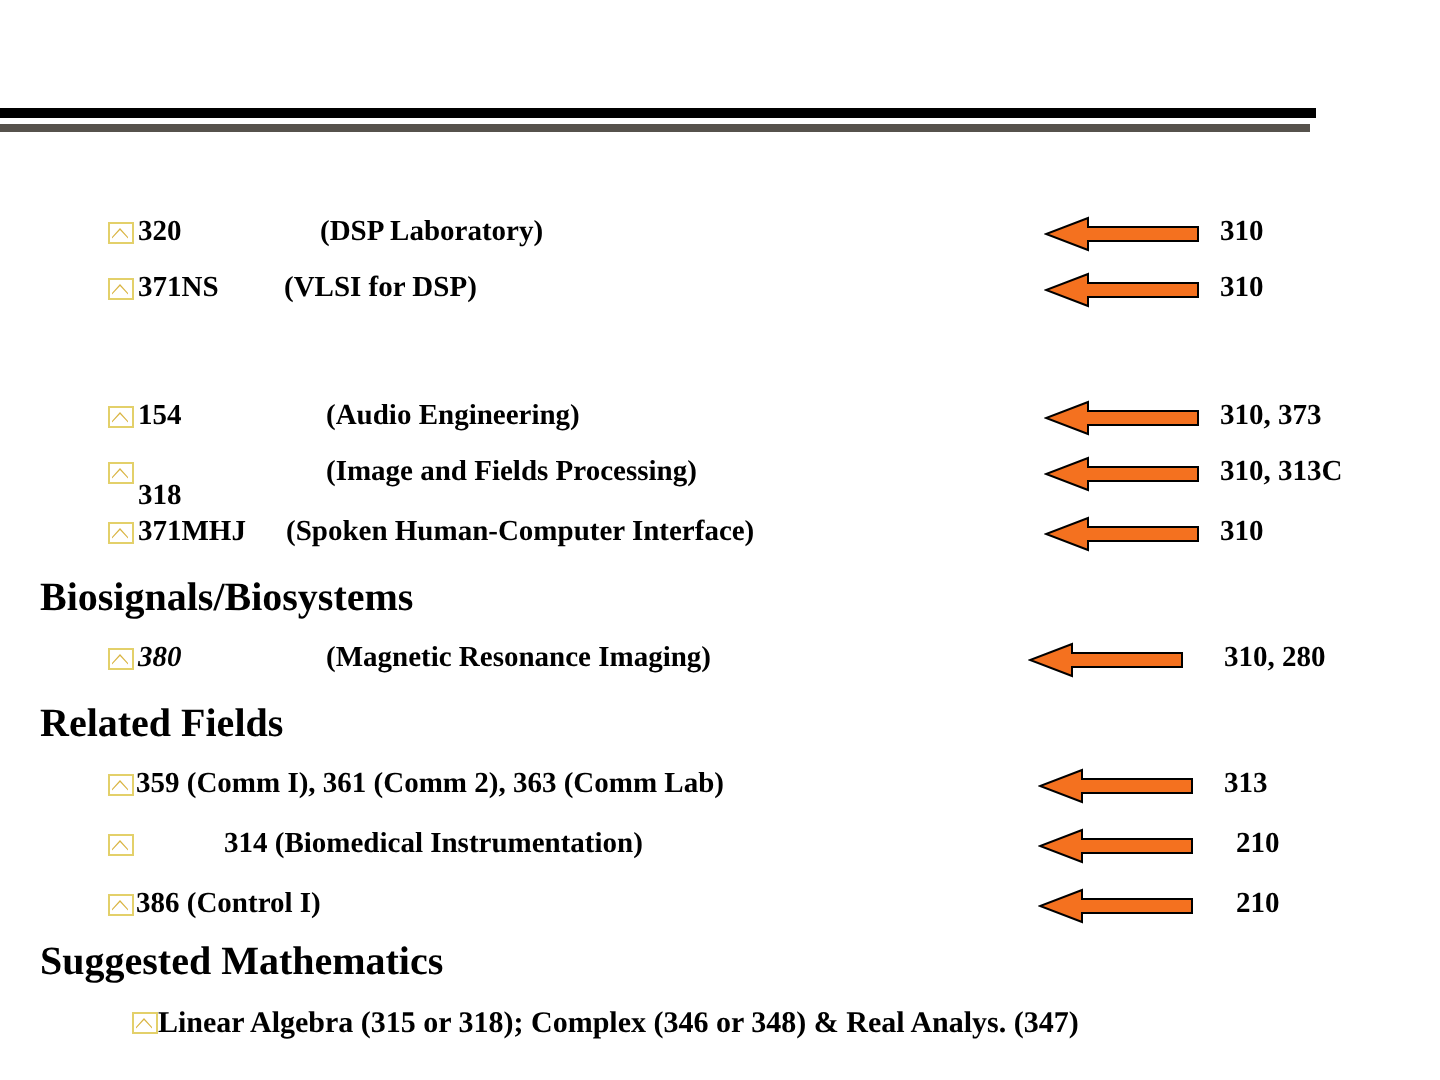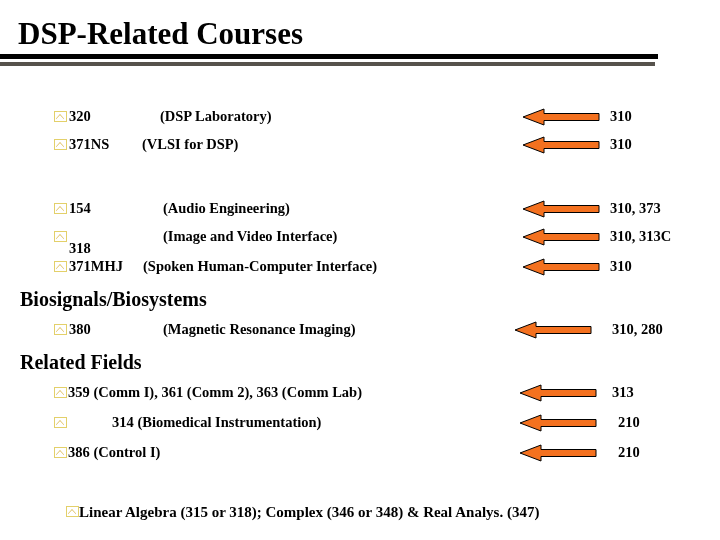--- a/index.html
+++ b/index.html
@@ -119,21 +119,20 @@
     font-weight: bold;
     line-height: 18px;
     white-space: nowrap;
   }
 </style>
 </head>
 <body>
 
 <div class="slide">
 
-  <div class="slide-title">DSP-Related Courses</div>
   <div class="rule-black"></div>
   <div class="rule-gray"></div>
 
 
   <div class="row" style="top:108px;">
     <span class="bullet" style="left:54px; top:3px;">
       <svg width="10" height="8" viewBox="0 0 10 8">
           <path d="M1 6.5 L5 2 L9 6.5 L9 7.2 L5 3 L1 7.2 Z" fill="#d9b441"></path>
         </svg>
     </span>
@@ -180,21 +179,21 @@
     <span class="prereq" style="left:610px; top:0px;">310, 373</span>
   </div>
 
   <div class="row" style="top:228px;">
     <span class="bullet" style="left:54px; top:3px;">
       <svg width="10" height="8" viewBox="0 0 10 8">
           <path d="M1 6.5 L5 2 L9 6.5 L9 7.2 L5 3 L1 7.2 Z" fill="#d9b441"></path>
         </svg>
     </span>
     <span class="course-num" style="left:69px; top:12px;text-align:center;">318</span>
-    <span class="course-desc" style="left:163px; top:0px;">(Image and Video Interface)</span>
+    <span class="course-desc" style="left:163px; top:0px;">(Image and Fields Processing)</span>
     <span class="arrow" style="left:522px; top:-1px;">
       <svg width="78" height="20" viewBox="0 0 78 20">
           <path d="M22,2 L22,6.5 L77,6.5 L77,13.5 L22,13.5 L22,18 L1,10 Z" fill="#F4711F" stroke="#000000" stroke-width="1"></path>
         </svg>
     </span>
     <span class="prereq" style="left:610px; top:0px;">310, 313C</span>
   </div>
 
   <div class="row" style="top:258px;">
     <span class="bullet" style="left:54px; top:3px;">
@@ -213,21 +212,21 @@
   </div>
 
   <div class="section-heading" style="top:288px;">Biosignals/Biosystems</div>
 
   <div class="row" style="top:321px;">
     <span class="bullet" style="left:54px; top:3px;">
       <svg width="10" height="8" viewBox="0 0 10 8">
           <path d="M1 6.5 L5 2 L9 6.5 L9 7.2 L5 3 L1 7.2 Z" fill="#d9b441"></path>
         </svg>
     </span>
-    <span class="course-num" style="left:69px; top:0px;">380</span>
+    <span class="course-num" style="left:69px; top:0px;font-style:italic;">380</span>
     <span class="course-desc" style="left:163px; top:0px;">(Magnetic Resonance Imaging)</span>
     <span class="arrow" style="left:514px; top:-1px;">
       <svg width="78" height="20" viewBox="0 0 78 20">
           <path d="M22,2 L22,6.5 L77,6.5 L77,13.5 L22,13.5 L22,18 L1,10 Z" fill="#F4711F" stroke="#000000" stroke-width="1"></path>
         </svg>
     </span>
     <span class="prereq" style="left:612px; top:0px;">310, 280</span>
   </div>
 
   <div class="section-heading" style="top:351px;">Related Fields</div>
@@ -270,20 +269,21 @@
     </span>
     <span class="course-line" style="left:68px; top:0px;">386  (Control I)</span>
     <span class="arrow" style="left:519px; top:-1px;">
       <svg width="78" height="20" viewBox="0 0 78 20">
           <path d="M22,2 L22,6.5 L77,6.5 L77,13.5 L22,13.5 L22,18 L1,10 Z" fill="#F4711F" stroke="#000000" stroke-width="1"></path>
         </svg>
     </span>
     <span class="prereq" style="left:618px; top:0px;">210</span>
   </div>
 
+  <div class="section-heading" style="top:470px;">Suggested Mathematics</div>
 
   <div class="row" style="top:503px;">
     <span class="bullet" style="left:66px; top:3px;">
       <svg width="10" height="8" viewBox="0 0 10 8">
           <path d="M1 6.5 L5 2 L9 6.5 L9 7.2 L5 3 L1 7.2 Z" fill="#d9b441"></path>
         </svg>
     </span>
     <span class="math-line" style="left:79px; top:0px;">Linear Algebra (315 or 318); Complex (346 or 348) &amp; Real Analys.  (347)</span>
   </div>
 

